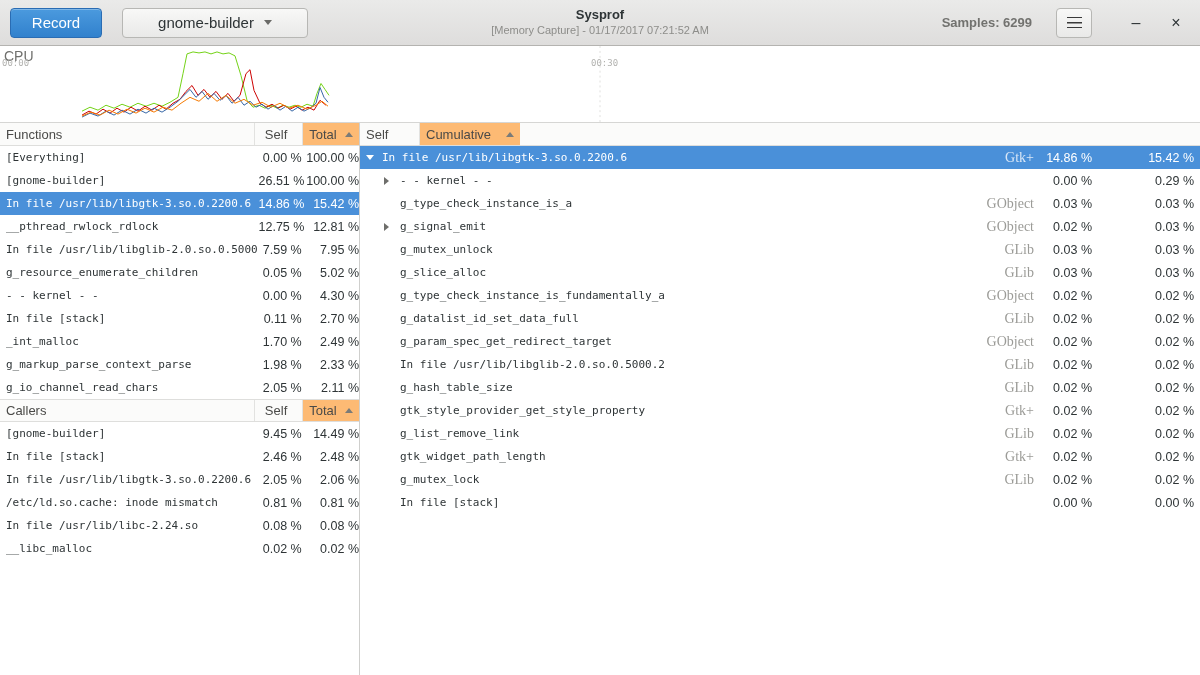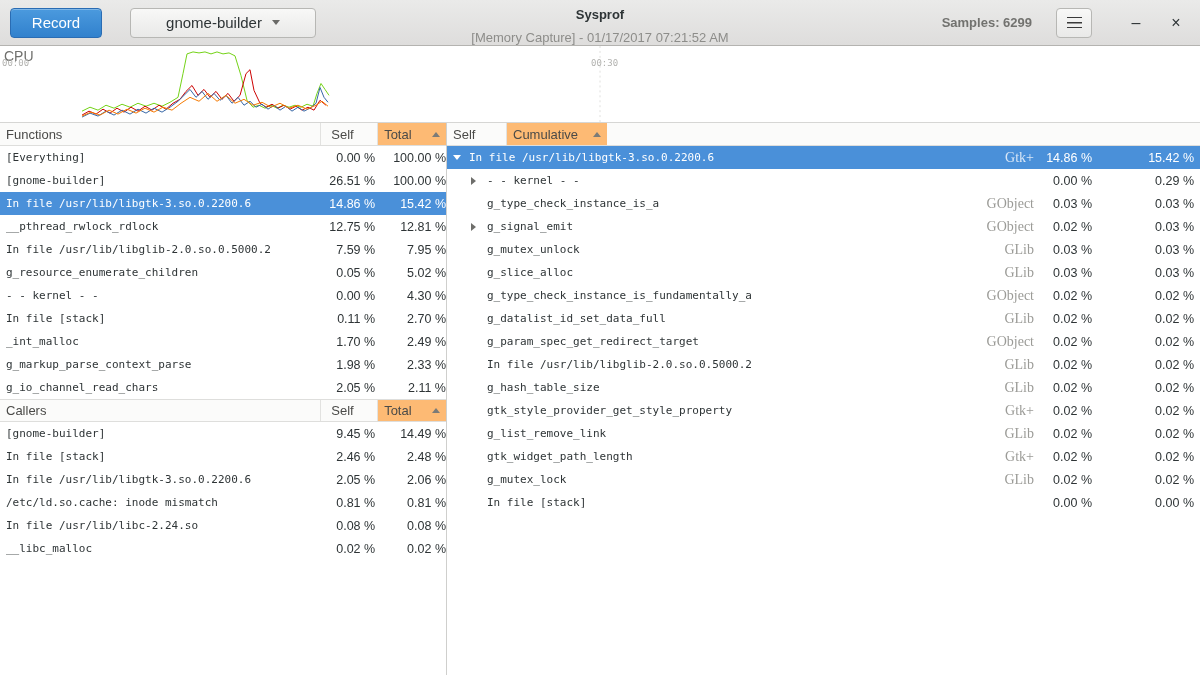--- a/index.html
+++ b/index.html
@@ -25,32 +25,32 @@
     background: linear-gradient(to bottom, #f8f8f7, #e9e9e8);
     color:#2e3436; font-size:15px;
     display:inline-flex; align-items:center; justify-content:center;
     padding:0 14px; cursor:default;
   }
   .btn.suggested {
     background: linear-gradient(to bottom, #4b9ade, #3181cd);
     border:1px solid #2a6cb3; color:#ffffff; min-width:92px;
     box-shadow: inset 0 1px 0 rgba(255,255,255,0.3);
   }
-  .btn.dropdown { margin-left:28px; min-width:186px; gap:10px; }
+  .btn.dropdown { margin-left:20px; min-width:186px; gap:10px; }
   .dd-arrow {
     width:0; height:0;
     border-left:4px solid transparent; border-right:4px solid transparent;
     border-top:5px solid #6a6a67;
   }
   .title-block {
     position:absolute; left:50%; top:7px; transform:translateX(-50%);
     text-align:center; pointer-events:none; white-space:nowrap;
   }
   .title { font-weight:bold; font-size:13px; color:#2e3436; }
-  .subtitle { font-size:13px; color:#8d8d8a; margin-top:8px; }
+  .subtitle { font-size:11px; color:#8d8d8a; margin-top:2px; }
   .header-right { margin-left:auto; display:flex; align-items:center; }
   .samples { color:#72726f; margin-right:24px;font-weight:bold; }
   .btn.menu { width:36px; padding:0; margin-right:18px; }
   .hamburger {
     width:15px; height:11px;
     border-top:1.5px solid #3a3a3a; border-bottom:1.5px solid #3a3a3a;
     background: linear-gradient(#3a3a3a,#3a3a3a) center / 100% 1.5px no-repeat;
   }
   .winctl {
     width:28px; height:28px; border:none; background:transparent;
@@ -73,21 +73,21 @@
     position:absolute; top:12px;
     font-family:"DejaVu Sans Mono", monospace;
     font-size:9px; color:#b3b3b0; z-index:2;
   }
   .tick.start { left:2px; }
   .tick.mid { left:591px; }
 
   
   .content { flex:1; min-height:0; display:flex; }
   .left-panel {
-    width:447px; flex:none; border-right:1px solid #cfcfcd;
+    width:360px; flex:none; border-right:1px solid #cfcfcd;
     display:flex; flex-direction:column; background:#fff;
   }
   .right-panel { flex:1; display:flex; flex-direction:column; background:#fff; }
 
   .thead {
     display:flex; height:23px; flex:none;
     background:#fbfbfa; border-bottom:1px solid #dededc;
     color:#4a4a48;
   }
   .thead.mid { border-top:1px solid #dededc; }

